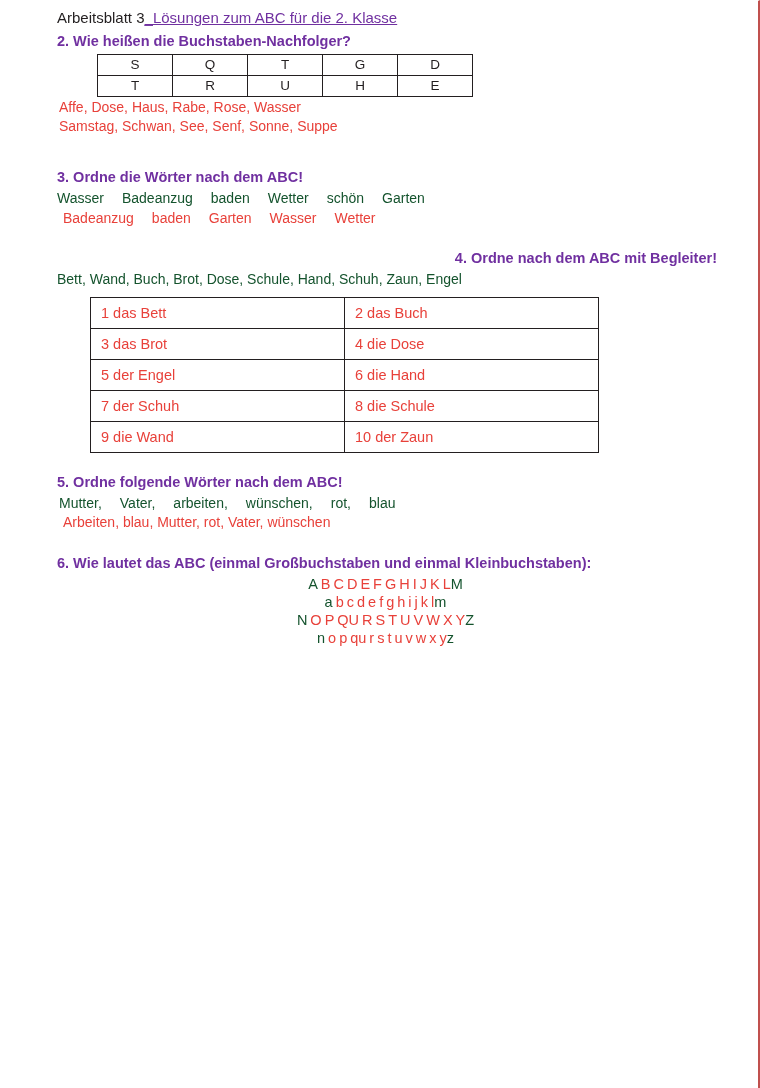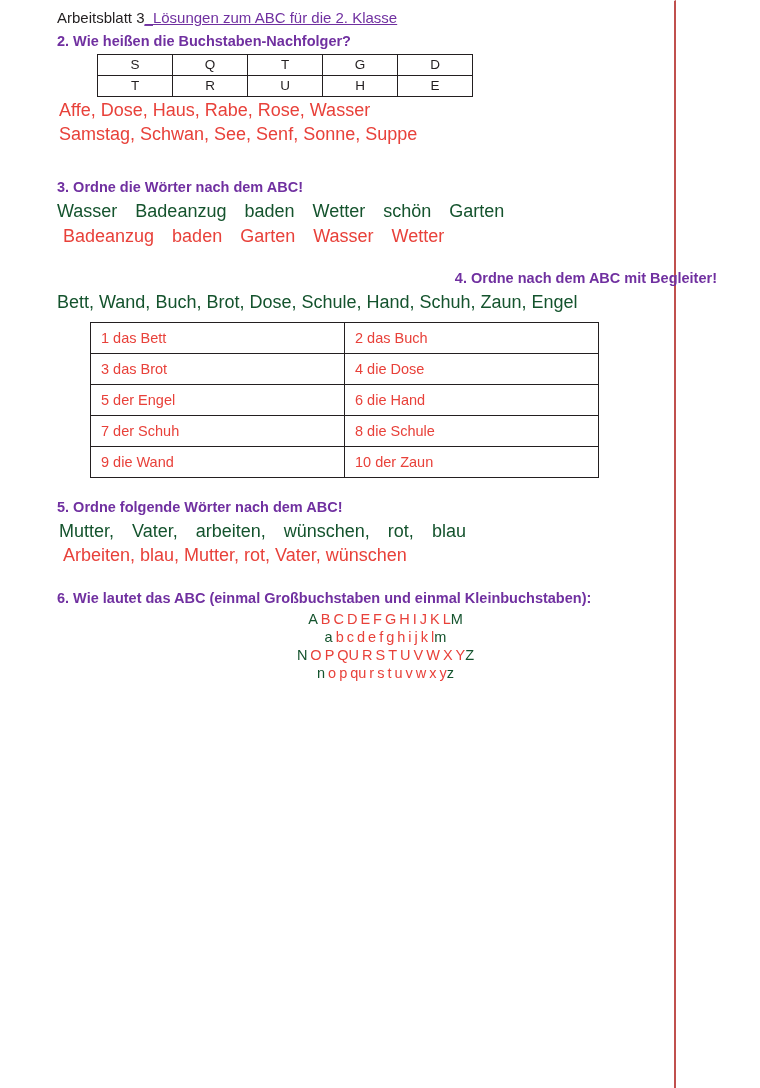--- a/index.html
+++ b/index.html
@@ -10,21 +10,21 @@
   body {
     width: 760px;
     height: 1088px;
     font-family: "Liberation Sans", sans-serif;
     position: relative;
     overflow: hidden;
   }
   .page {
     position: absolute;
     left: 0; top: 0;
-    width: 676px;
+    width: 760px;
     height: 1088px;
     box-sizing: border-box;
     border-right: 2px solid #c0504d;
     border-top: 1px solid #ffffff;
   }
   .content {
     position: absolute;
     left: 57px;
     top: 8px;
     width: 660px;
@@ -44,21 +44,21 @@
   .title-row {
     font-size: 15px;
     margin-bottom: 2px;
   }
   .title-main { color: #231f20; }
   .title-sub {
     color: #7030a0;
     text-decoration: underline;
   }
   .body-text {
-    font-size: 18px;
+    font-size: 14px;
     margin: 2px 0;
   }
 
   
   .t1-wrap { margin-top: 4px; margin-left: 40px; }
   table.t1 {
     border-collapse: collapse;
     table-layout: fixed;
   }
   table.t1 td {

